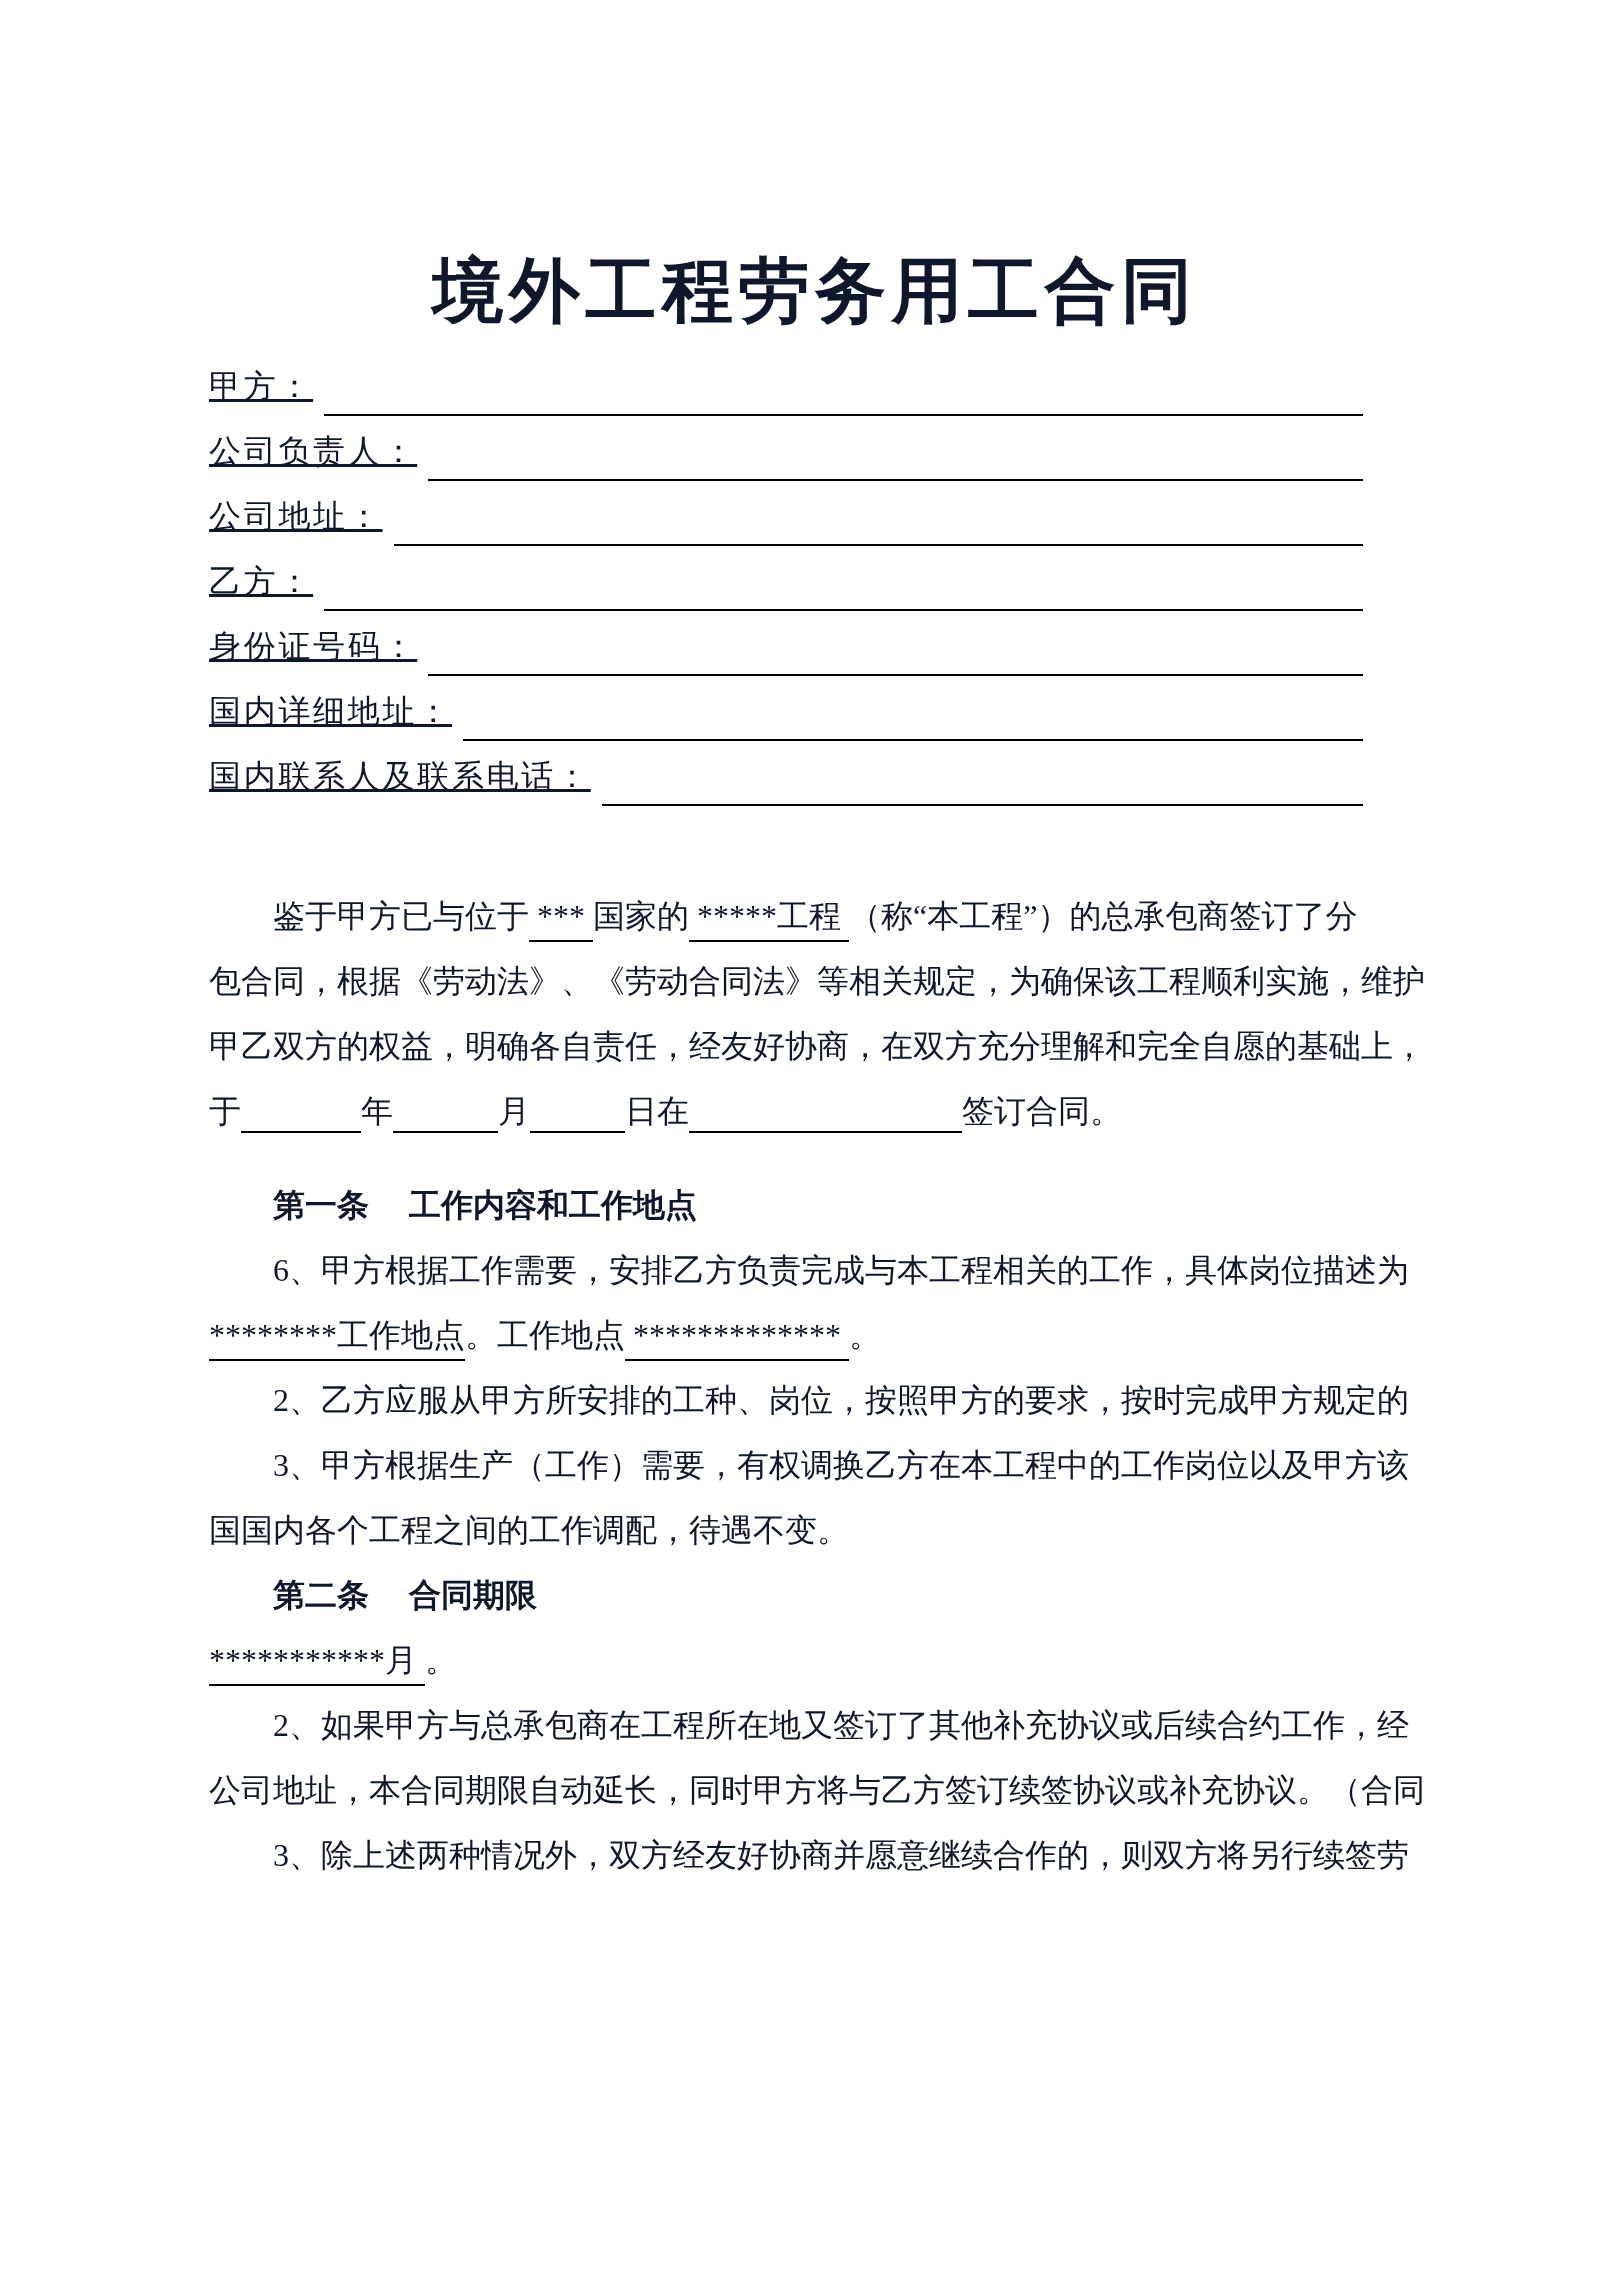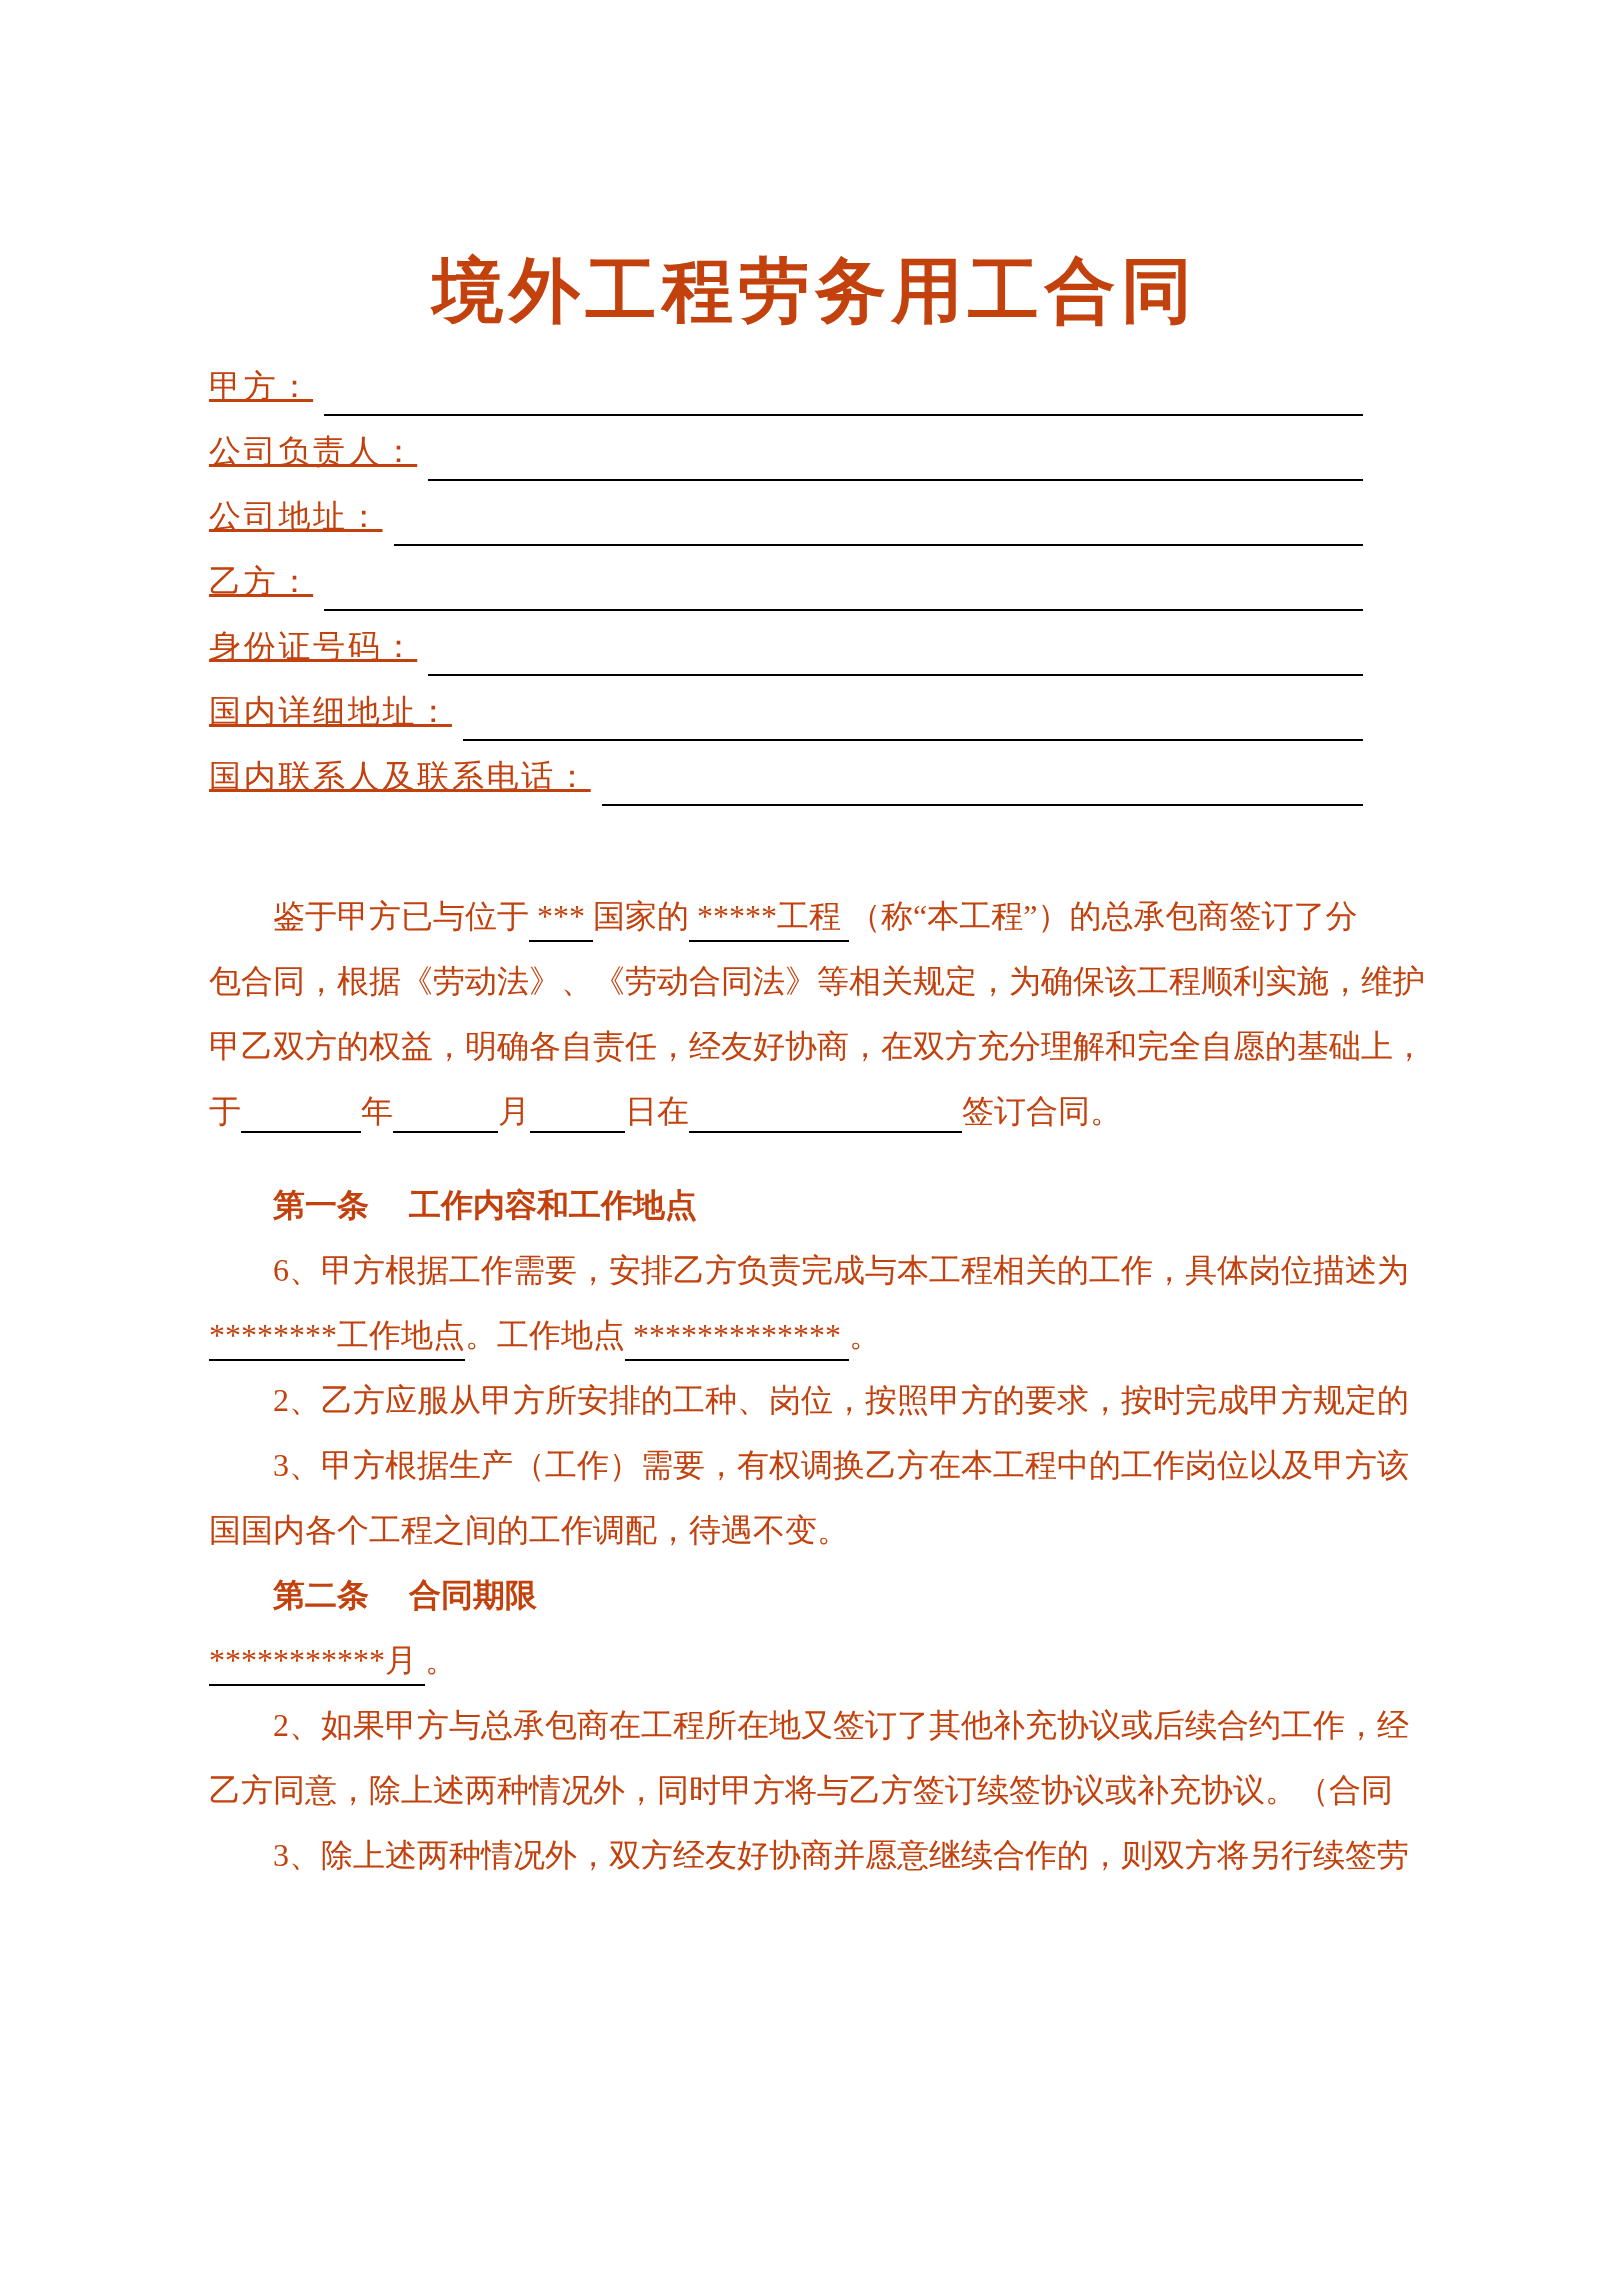--- a/index.html
+++ b/index.html
@@ -2,21 +2,21 @@
 <html style="font-size:14.5px"><head>
 <meta charset="utf-8">
 <style>
   html, body { margin: 0; padding: 0; background: #888; }
   .page {
     position: relative;
     width: 1623px;
     height: 2294px;
     margin: 0 auto;
     background: #ffffff;
-    color: #c2410c;
+    color: #0f172a;
     font-family: "Liberation Serif", "DejaVu Serif", serif;
     overflow: hidden;
     box-sizing: border-box;
     padding: 0 202px 0 209px;
   }
   .doc-title {
     margin: 0;
     padding-top: 256px;
     text-align: center;
     font-size: 71px;
@@ -106,17 +106,17 @@
       <div class="line"><span>于</span><span class="blank" style="width: 120px;"></span><span>年</span><span class="blank" style="width: 105px;"></span><span>月</span><span class="blank" style="width: 95px;"></span><span>日在</span><span class="blank" style="width: 273px;"></span><span>签订合同。</span></div>
       <div class="line heading indent egap"><span class="gapr">第一条</span><span>工作内容和工作地点</span></div>
       <div class="line indent"><span>6、甲方根据工作需要，安排乙方负责完成与本工程相关的工作，具体岗位描述为</span></div>
       <div class="line"><span class="u">********工作地点</span><span>。工作地点</span><span class="u"> ************* </span><span>。</span></div>
       <div class="line indent"><span>2、乙方应服从甲方所安排的工种、岗位，按照甲方的要求，按时完成甲方规定的</span></div>
       <div class="line indent"><span>3、甲方根据生产（工作）需要，有权调换乙方在本工程中的工作岗位以及甲方该</span></div>
       <div class="line"><span>国国内各个工程之间的工作调配，待遇不变。</span></div>
       <div class="line heading indent"><span class="gapr">第二条</span><span>合同期限</span></div>
       <div class="line"><span class="u">***********月 </span><span>。</span></div>
       <div class="line indent"><span>2、如果甲方与总承包商在工程所在地又签订了其他补充协议或后续合约工作，经</span></div>
-      <div class="line"><span>乙方同意，除上述两种情况外，同时甲方将与乙方签订续签协议或补充协议。（合同</span></div>
+      <div class="line"><span>公司地址，本合同期限自动延长，同时甲方将与乙方签订续签协议或补充协议。（合同</span></div>
       <div class="line indent"><span>3、除上述两种情况外，双方经友好协商并愿意继续合作的，则双方将另行续签劳</span></div>
     </div>
 </div>
 
 
 </body></html>

